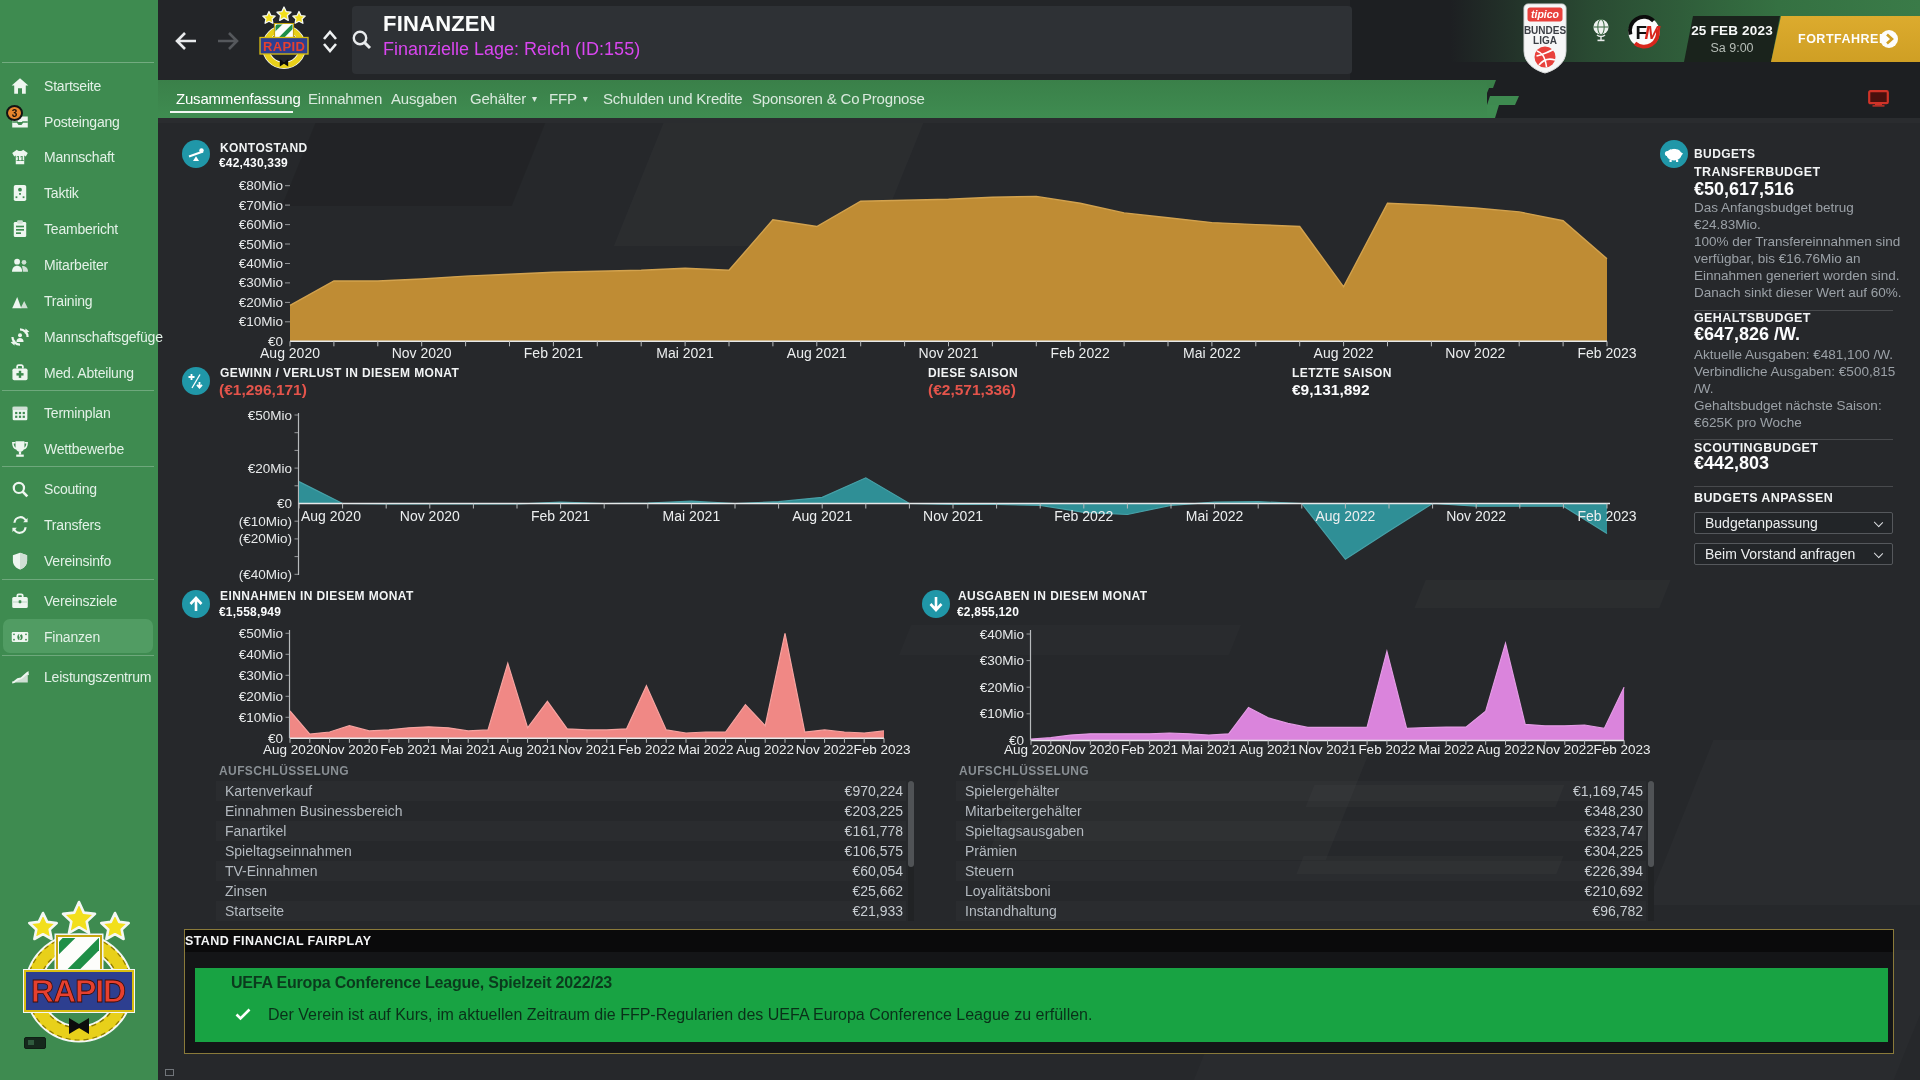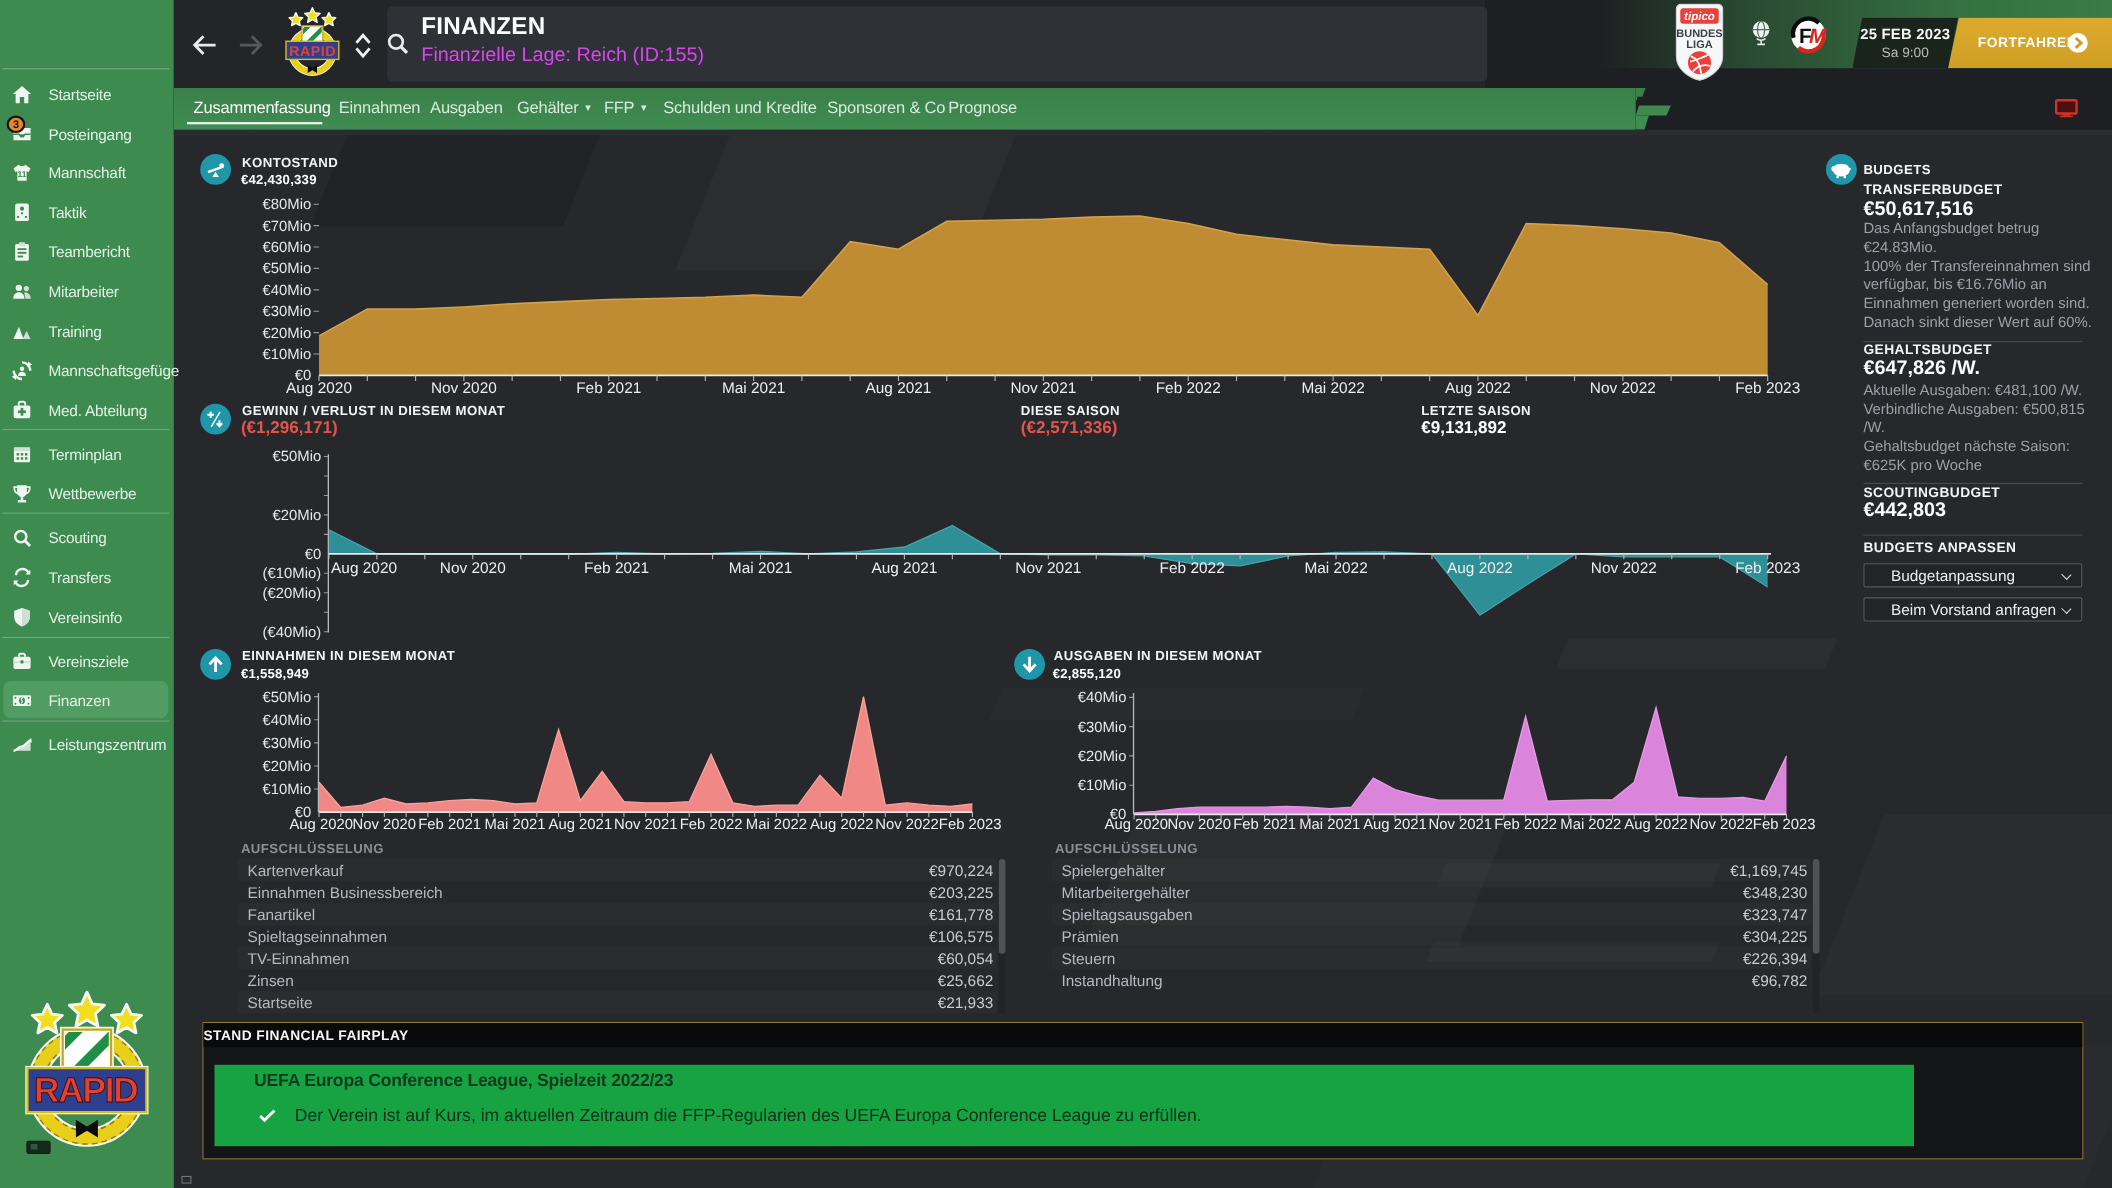--- a/index.html
+++ b/index.html
@@ -51,27 +51,27 @@
   .trow:nth-child(even) { background:rgba(255,255,255,0.018); }
   .trow .n { position:absolute; left:9px; color:#b4bac0; }
   .trow .v { position:absolute; right:3px; color:#c8cdd2; }
   .sbar { position:absolute; width:6px; background:#212325; }
   .sbar .thumb { position:absolute; left:0; width:6px; background:#505356; border-radius:3px; }
   .bh { font-size:12.5px; font-weight:bold; color:#f3f5f6; letter-spacing:0.4px; }
   .bv { font-size:18px; font-weight:bold; color:#fbfcfd; }
   .bg1 { font-size:13.5px; color:#9ba1a7; line-height:17px; }
   .bdiv { position:absolute; left:1694px; width:199px; height:1px; background:rgba(255,255,255,0.16); }
   .drop { position:absolute; left:1694px; width:199px; height:22px; background:#222528; border:1px solid #55585c; border-radius:2px;
-          font-size:14px; color:#eceeef; line-height:20px; padding-left:24px; }
+          font-size:14px; color:#eceeef; line-height:20px; padding-left:10px; }
   .drop:after { content:""; position:absolute; right:10px; top:6px; width:6px; height:6px; border-right:1.6px solid #dfe2e4; border-bottom:1.6px solid #dfe2e4; transform:rotate(45deg) scale(1,0.9); }
 
   
   #ffp { position:absolute; left:184px; top:929px; width:1710px; height:125px; background:#141517; border:1px solid #8a7a3a; }
   #ffp .hd { position:absolute; left:0; top:0; width:100%; height:22px; background:#0a0a0b; color:#f4f5f6; font-size:12.5px; font-weight:bold; letter-spacing:0.4px; line-height:22px; }
-  #ffp .green { position:absolute; left:10px; top:38px; width:1545px; height:74px; background:#18a343; }
+  #ffp .green { position:absolute; left:10px; top:38px; width:1693px; height:74px; background:#18a343; }
   #ffp .gt { position:absolute; left:36px; top:6px; font-size:16px; font-weight:bold; color:#0b3a1d; letter-spacing:-0.2px; }
   #ffp .gl { position:absolute; left:36px; top:38px; font-size:16px; color:#0a3019; }
 
   svg text { font-family:"Liberation Sans",sans-serif; }
 </style>
 </head>
 <body>
 <div id="stage">
 
   <div class="stripe" style="left:640px; top:116px; width:260px; height:130px;"></div>
@@ -761,20 +761,24 @@
       </div>
     <div class="trow">
         <span class="n">Prämien</span>
         <span class="v">€304,225</span>
       </div>
     <div class="trow">
         <span class="n">Steuern</span>
         <span class="v">€226,394</span>
       </div>
     <div class="trow">
+        <span class="n">Loyalitätsboni</span>
+        <span class="v">€210,692</span>
+      </div>
+    <div class="trow">
         <span class="n">Instandhaltung</span>
         <span class="v">€96,782</span>
       </div>
   </div>
   <div class="sbar" style="left:1648px; top:781px; height:140px;">
       <div class="thumb" style="top:0; height:86px;"></div>
     </div>
 
   <div class="circ" style="left:1660px; top:140px;"></div>
   <svg class="abs" style="left:1660px; top:140px;" width="28" height="28" viewBox="0 0 28 28">

